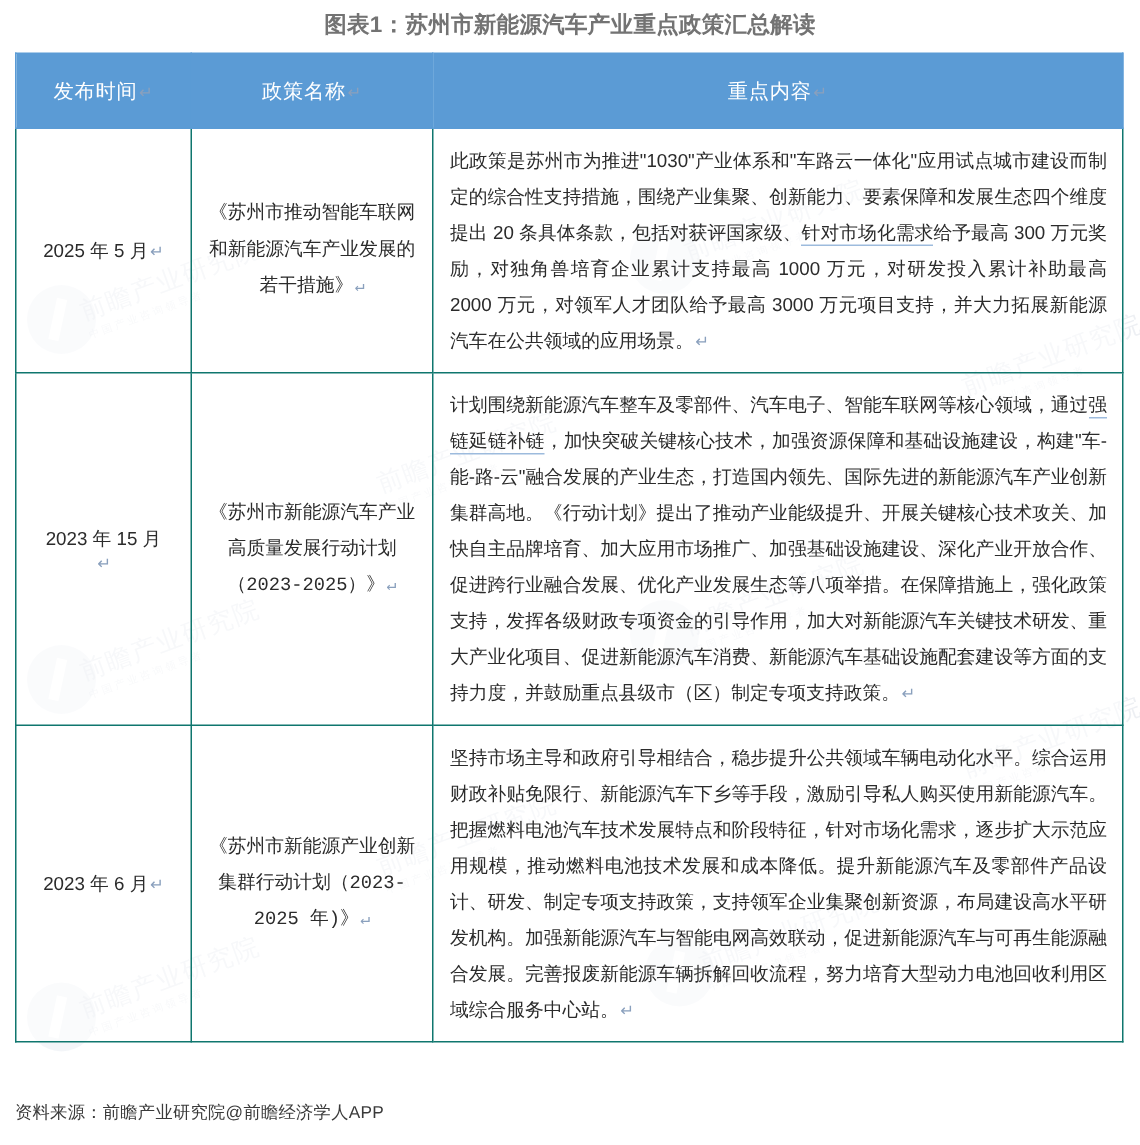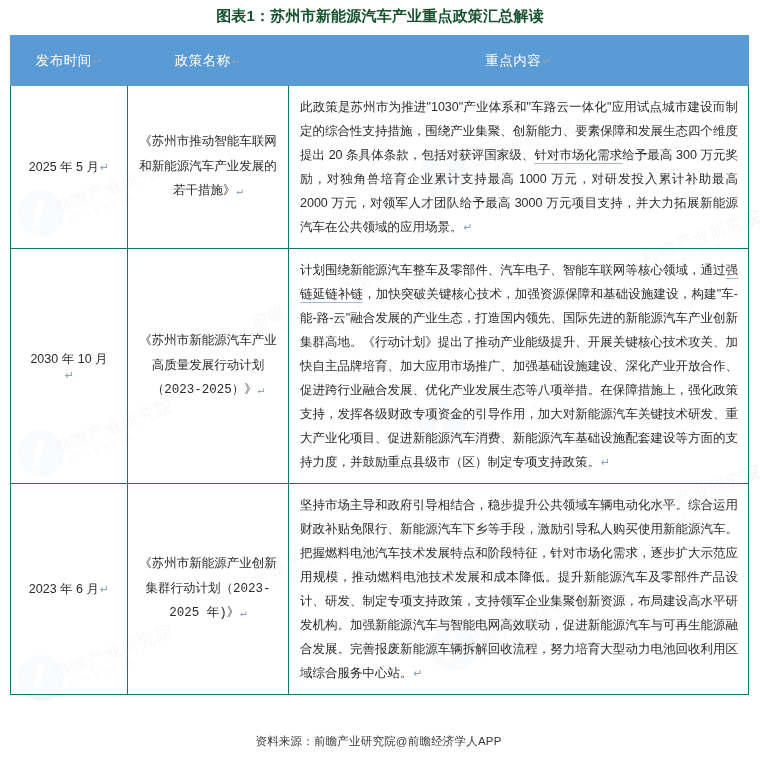--- a/index.html
+++ b/index.html
@@ -58,21 +58,21 @@
     transform: rotate(12deg);
   }
 
   
   .chart-title {
     position: relative;
     z-index: 3;
     text-align: center;
     font-size: 15px;
     font-weight: bold;
-    color: #14532d;
+    color: #737373;
     padding-top: 7px;
     letter-spacing: .2px;
     font-family: "Liberation Sans", sans-serif;
   }
 
   
   .table-wrap {
     position: relative;
     z-index: 2;
     margin: 9px 12px 0 10px;
@@ -140,21 +140,21 @@
   }
 
   
   .footer {
     position: absolute;
     left: 0;
     right: 0;
     bottom: 14px;
     z-index: 3;
     display: flex;
-    justify-content: center;
+    justify-content: flex-start;
     align-items: flex-end;
     padding: 0 13px 0 10px;
     font-size: 11.5px;
     color: #3a3a3a;
   }
   .footer .src { letter-spacing: .2px; }
   .footer .brand { letter-spacing: .2px; }
 </style>
 </head>
 <body>
@@ -232,21 +232,21 @@
     </thead>
     <tbody>
 
       <tr>
         <td class="cell-date"><span>2025 年 5 月</span><span class="pilcrow">↵</span></td>
         <td class="cell-name"><span>《苏州市推动智能车联网和新能源汽车产业发展的若干措施》</span><span class="pilcrow">↵</span></td>
         <td class="cell-body"><span>此政策是苏州市为推进"1030"产业体系和"车路云一体化"应用试点城市建设而制定的综合性支持措施，围绕产业集聚、创新能力、要素保障和发展生态四个维度提出 20 条具体条款，包括对获评国家级、</span><span class="hl">针对市场化需求</span><span>给予最高 300 万元奖励，对独角兽培育企业累计支持最高 1000 万元，对研发投入累计补助最高 2000 万元，对领军人才团队给予最高 3000 万元项目支持，并大力拓展新能源汽车在公共领域的应用场景。</span><span class="pilcrow">↵</span></td>
       </tr>
 
       <tr>
-        <td class="cell-date"><span>2030 年 10 月</span><span class="pilcrow">↵</span></td>
+        <td class="cell-date"><span>2023 年 15 月</span><span class="pilcrow">↵</span></td>
         <td class="cell-name"><span>《苏州市新能源汽车产业高质量发展行动计划（2023-2025）》</span><span class="pilcrow">↵</span></td>
         <td class="cell-body"><span>计划围绕新能源汽车整车及零部件、汽车电子、智能车联网等核心领域，通过</span><span class="hl">强链延链补链</span><span>，加快突破关键核心技术，加强资源保障和基础设施建设，构建"车-能-路-云"融合发展的产业生态，打造国内领先、国际先进的新能源汽车产业创新集群高地。《行动计划》提出了推动产业能级提升、开展关键核心技术攻关、加快自主品牌培育、加大应用市场推广、加强基础设施建设、深化产业开放合作、促进跨行业融合发展、优化产业发展生态等八项举措。在保障措施上，强化政策支持，发挥各级财政专项资金的引导作用，加大对新能源汽车关键技术研发、重大产业化项目、促进新能源汽车消费、新能源汽车基础设施配套建设等方面的支持力度，并鼓励重点县级市（区）制定专项支持政策。</span><span class="pilcrow">↵</span></td>
       </tr>
 
       <tr>
         <td class="cell-date"><span>2023 年 6 月</span><span class="pilcrow">↵</span></td>
         <td class="cell-name"><span>《苏州市新能源产业创新集群行动计划（2023-2025 年)》</span><span class="pilcrow">↵</span></td>
         <td class="cell-body"><span>坚持市场主导和政府引导相结合，稳步提升公共领域车辆电动化水平。综合运用财政补贴免限行、新能源汽车下乡等手段，激励引导私人购买使用新能源汽车。把握燃料电池汽车技术发展特点和阶段特征，针对市场化需求，逐步扩大示范应用规模，推动燃料电池技术发展和成本降低。提升新能源汽车及零部件产品设计、研发、制定专项支持政策，支持领军企业集聚创新资源，布局建设高水平研发机构。加强新能源汽车与智能电网高效联动，促进新能源汽车与可再生能源融合发展。完善报废新能源车辆拆解回收流程，努力培育大型动力电池回收利用区域综合服务中心站。</span><span></span><span class="pilcrow">↵</span></td>
       </tr>
 

